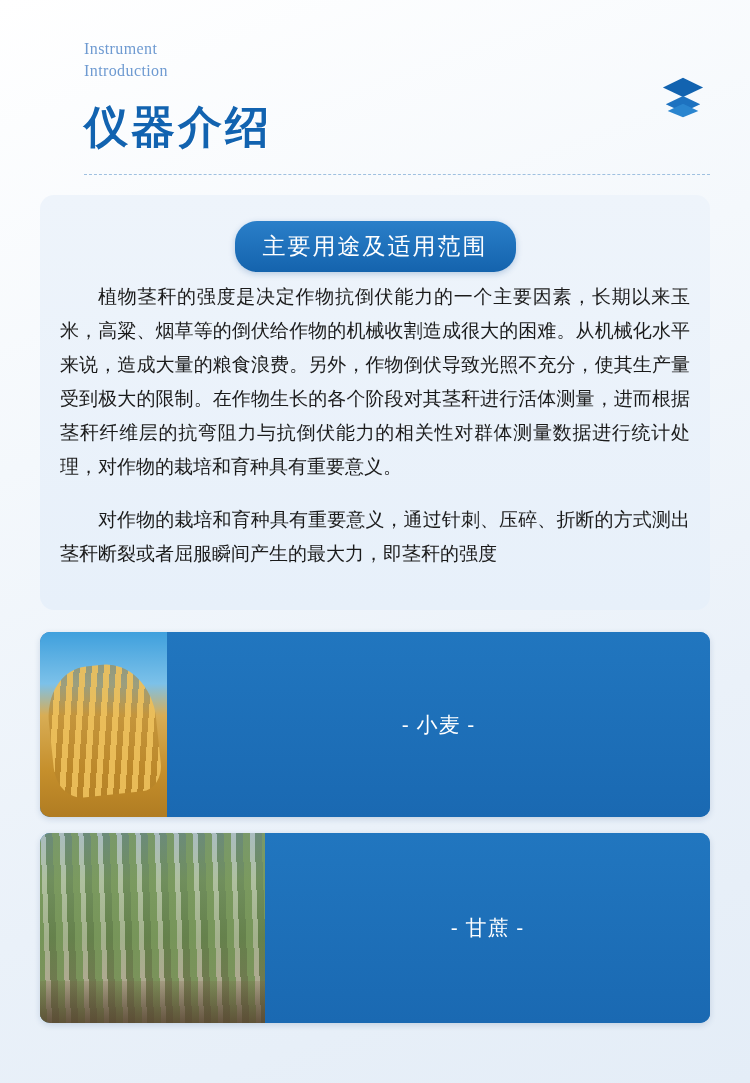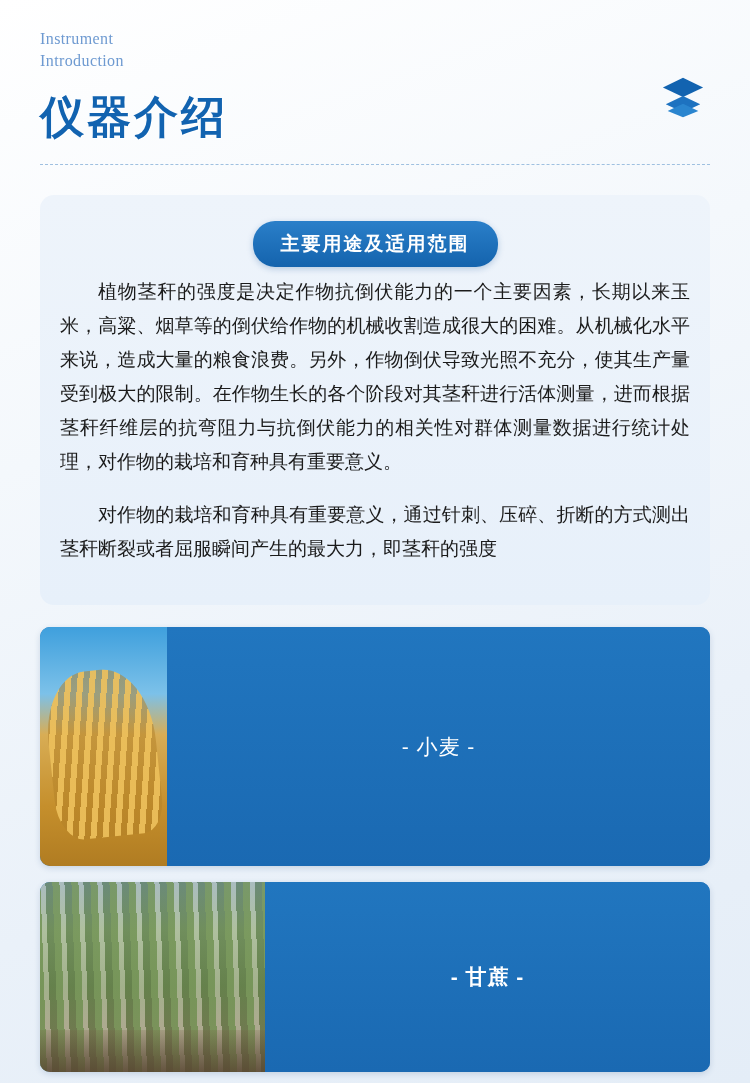--- a/index.html
+++ b/index.html
@@ -17,23 +17,24 @@
     position: relative;
     width: 750px;
     height: 1083px;
     background: linear-gradient(160deg, #ffffff 0%, #f4f8fc 35%, #eaf1f9 70%, #e4edf7 100%);
     box-sizing: border-box;
     padding: 0 40px;
   }
   
   .header {
     position: relative;
-    padding-top: 28px;
+    padding-top: 38px;
     height: 170px;
     box-sizing: border-box;
+    margin-left: 44px;
   }
   .eyebrow {
     color: #6e9ad1;
     font-size: 16px;
     line-height: 22px;
     letter-spacing: 0.4px;
     font-family: "Liberation Serif", "DejaVu Serif", serif;
   }
   .eyebrow div { white-space: nowrap; }
   .title-cn {
@@ -65,22 +66,22 @@
     padding: 26px 16px 20px 16px;
     box-sizing: border-box;
   }
   .badge-wrap {
     text-align: center;
   }
   .badge {
     display: inline-block;
     background: linear-gradient(180deg, #2a7fc9 0%, #1463ad 100%);
     color: #ffffff;
-    font-size: 19px;
-    font-weight: bold;
+    font-size: 23px;
+    font-weight: normal;
     letter-spacing: 2px;
     padding: 10px 28px;
     border-radius: 22px;
     box-shadow: 0 2px 6px rgba(20,80,150,0.25);
   }
   .para {
     margin-top: 8px;
     font-size: 19px;
     line-height: 34px;
     color: #1b1b1b;
@@ -98,24 +99,24 @@
     gap: 16px;
     margin-bottom: 16px;
   }
   .tile {
     position: relative;
     display: flex;
     border-radius: 10px;
     overflow: hidden;
     box-shadow: 0 2px 6px rgba(40,80,130,0.18);
     background: #1e6fb8;
-    height: 239px;
+    height: 185px;
   }
   .row-1 .tile { flex: 1; }
-  .row-2 .tile { flex: 1; height: 190px; font-weight: bold; }
+  .row-2 .tile { flex: 1; height: 190px; }
   .photo {
     position: relative;
     overflow: hidden;
   }
   .row-1 .photo { width: 127px; }
   .row-2 .photo { width: 225px; }
   .label-box {
     flex: 1;
     background: linear-gradient(180deg, #2176bf 0%, #1a69b2 100%);
     color: #ffffff;

